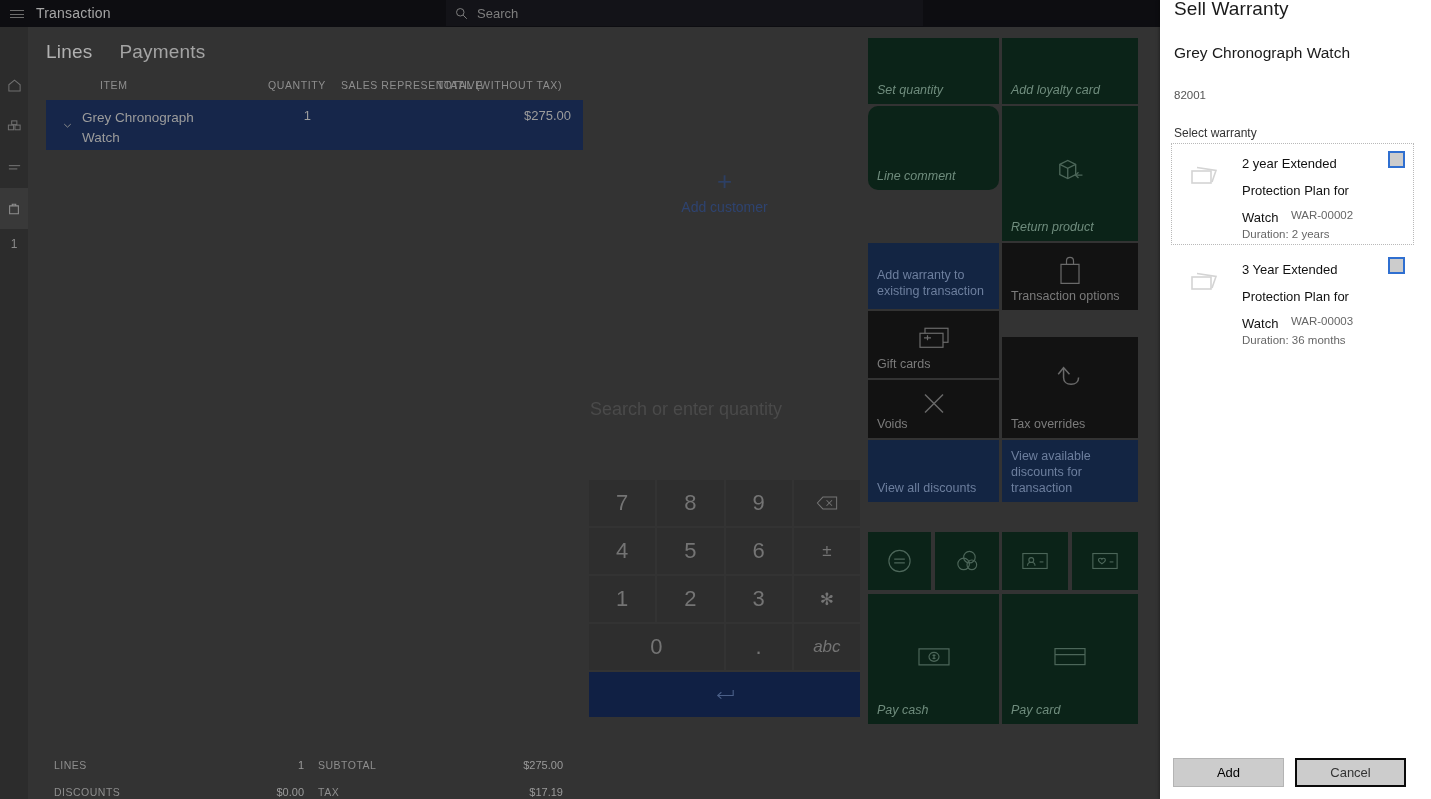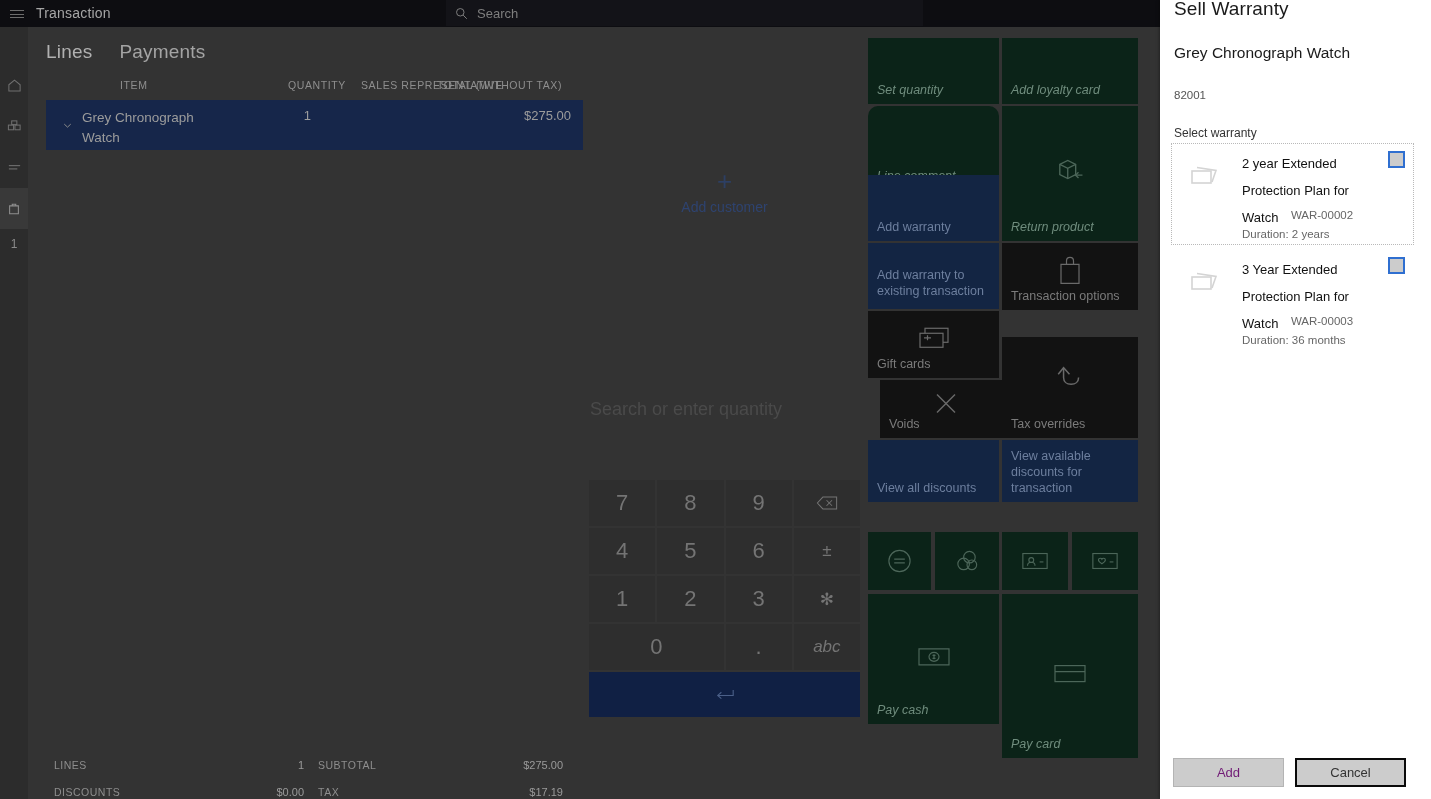--- a/index.html
+++ b/index.html
@@ -80,21 +80,21 @@
     position: absolute; left: 18px; top: 14px;
     display: flex; gap: 27px;
   }
   .tab { font-size: 19px; color: #b1b1b1; letter-spacing: .2px; }
   .tab.inactive { color: #a4a4a4; }
 
   .grid-head {
     position: absolute; left: 18px; top: 52px; width: 520px; height: 20px;
     font-size: 10.5px; color: #8e8e8e; letter-spacing: .6px;
   }
-  .gh { position: absolute; top: 0; margin-left: 20px; }
+  .gh { position: absolute; top: 0; }
   .gh-item { left: 54px; }
   .gh-qty { left: 222px; }
   .gh-rep { left: 295px; }
   .gh-tot { right: 4px; }
 
   .linerow {
     position: absolute; left: 18px; top: 73px; width: 537px; height: 50px;
     background: #16264a;
   }
   .chev {
@@ -254,21 +254,21 @@
   .dlg-actions {
     position: absolute; left: 13px; bottom: 12px; width: 245px;
     display: flex; gap: 11px;
   }
   .btn {
     width: 111px; height: 29px;
     display: flex; align-items: center; justify-content: center;
     font-size: 13px;
     background: #cccccc; border: 1px solid #b4b4b4; color: #333;
   }
-  .btn.disabled { color: #701a75; }
+  .btn.disabled { color: #000000; }
   .btn.focus { border: 2px solid #0a0a0a; }
 </style>
 </head>
 <body>
 
 <div id="app">
 
   <div class="pos-root">
 
     <div class="topbar">
@@ -433,23 +433,20 @@
           <svg width="34" height="34" viewBox="0 0 30 30" fill="none" stroke="#4c6659" stroke-width="1.2">
             <path d="M6 9.5 13 6l7 3.5v9L13 22l-7-3.5z"></path>
               <path d="M6 9.5 13 13l7-3.5M13 13v9"></path>
             <path d="M26 19h-6"></path>
               <path d="M22.5 16.5 20 19l2.5 2.5"></path>
           </svg>
         </span>
         <span class="lbl">Return product</span>
       </div>
 
-      <div class="tile blue" style="left:2px;  top:148px; width:131px; height:66px;">
-        <span class="lbl">Add warranty</span>
-      </div>
 
       <div class="tile blue" style="left:2px;  top:216px; width:131px; height:66px;">
         <span class="lbl" style="bottom:10px;">Add warranty to existing transaction</span>
       </div>
       <div class="tile dark" style="left:136px; top:216px; width:136px; height:67px;">
         <span class="ico" style="transform:translateY(-72%)">
           <svg width="28" height="30" viewBox="0 0 26 30" fill="none" stroke="#6a6a6a" stroke-width="1.2">
             <path d="M4 9h18v19H4z"></path>
               <path d="M9.5 9V5.5a3.5 3.5 0 0 1 7 0V9"></path>
           </svg>
@@ -470,21 +467,21 @@
       <div class="tile dark" style="left:136px; top:310px; width:136px; height:101px;">
         <span class="ico" style="transform:translateY(-80%)">
           <svg width="34" height="30" viewBox="0 0 30 28" fill="none" stroke="#6a6a6a" stroke-width="1.4">
             <path d="M9 4v8.5c0 4 3 6.5 7 6.5s7-2.5 7-6.5"></path>
             <path d="M4 9.5 9 3.5l5.5 6"></path>
           </svg>
         </span>
         <span class="lbl">Tax overrides</span>
       </div>
 
-      <div class="tile dark" style="left:14px;  top:353px; width:131px; height:58px;">
+      <div class="tile dark" style="left:2px;  top:353px; width:131px; height:58px;">
         <span class="ico" style="transform:translateY(-68%)">
           <svg width="30" height="30" viewBox="0 0 30 30" stroke="#6a6a6a" stroke-width="1.4">
             <line x1="6" y1="6" x2="24" y2="24"></line>
               <line x1="24" y1="6" x2="6" y2="24"></line>
           </svg>
         </span>
         <span class="lbl">Voids</span>
       </div>
 
       <div class="tile blue" style="left:2px;  top:413px; width:131px; height:62px;">
@@ -535,21 +532,21 @@
       <div class="tile green" style="left:2px;  top:567px; width:131px; height:130px;">
         <span class="ico" style="transform:translateY(-60%)">
           <svg width="34" height="22" viewBox="0 0 34 22" fill="none" stroke="#4c6659" stroke-width="1.2">
             <path d="M2 3h30v16H2z"></path>
               <ellipse cx="17" cy="11" rx="5" ry="4.5"></ellipse>
             <path d="M17 8.5v5M15.5 9.5h3M15.5 12.5h3"></path>
           </svg>
         </span>
         <span class="lbl">Pay cash</span>
       </div>
-      <div class="tile green" style="left:136px; top:567px; width:136px; height:164px;padding-left:27px;">
+      <div class="tile green" style="left:136px; top:567px; width:136px; height:130px;padding-left:27px;">
         <span class="ico" style="transform:translateY(-60%)">
           <svg width="34" height="24" viewBox="0 0 34 24" fill="none" stroke="#4c6659" stroke-width="1.2">
             <rect x="2" y="4" width="30" height="16"></rect>
               <line x1="2" y1="10" x2="32" y2="10"></line>
           </svg>
         </span>
         <span class="lbl">Pay card</span>
       </div>
     </div>
 

